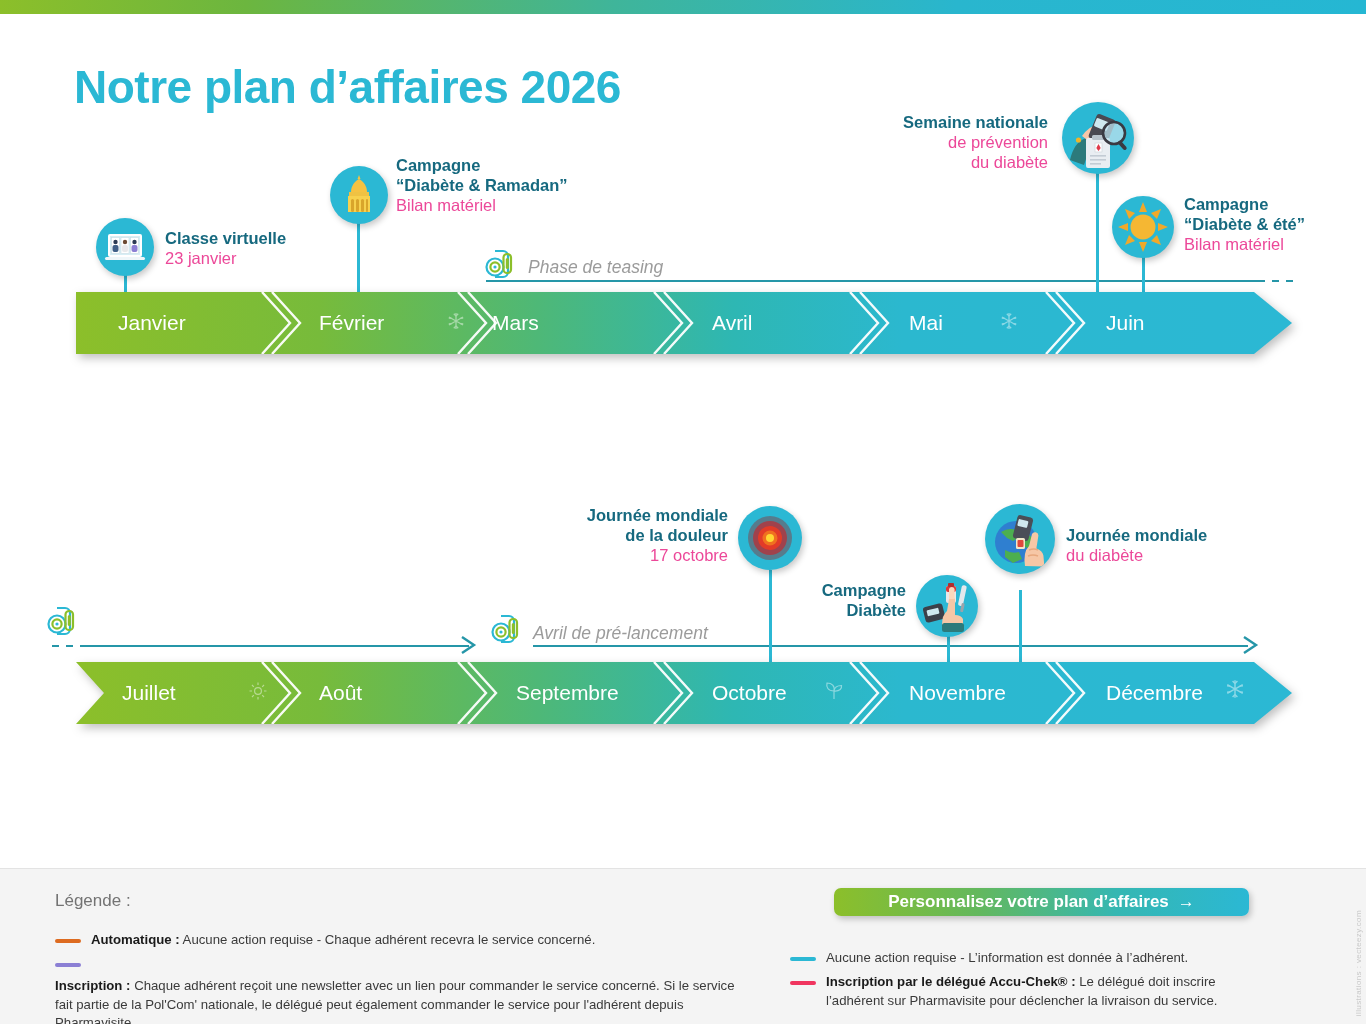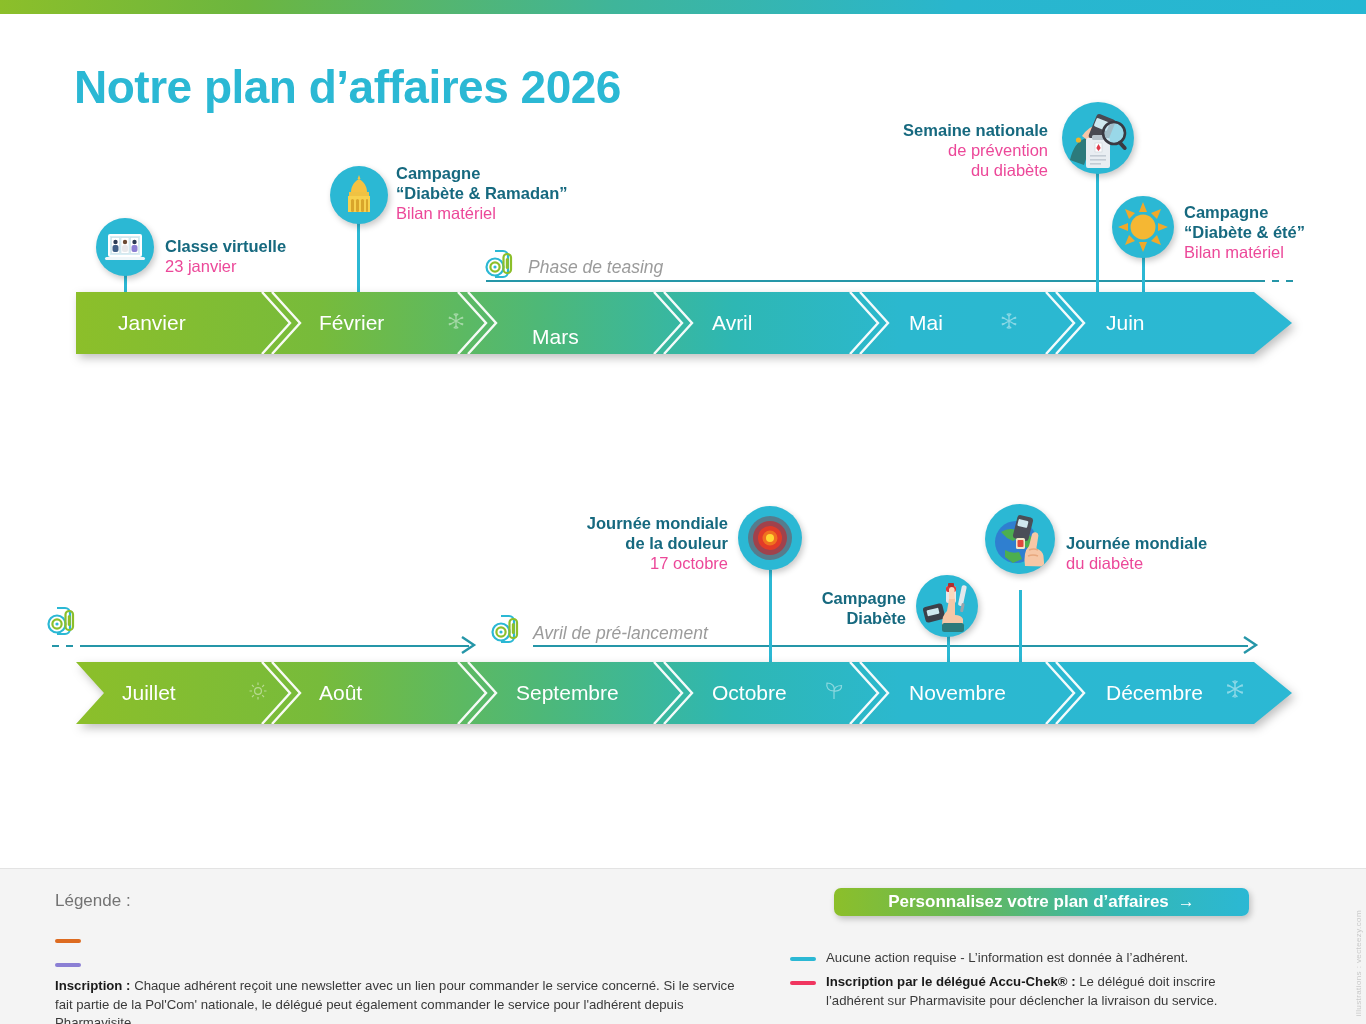--- a/index.html
+++ b/index.html
@@ -17,21 +17,21 @@
   }
 
   
   .title {
     position:absolute; left:74px; top:60px;
     font-size:46px; font-weight:bold; color:#2bb8d4;
     letter-spacing:-0.5px; white-space:nowrap;
   }
 
   
-  .callout { position:absolute; line-height:1.22; color:#1b6b7d; white-space:nowrap;margin-top:8px; }
+  .callout { position:absolute; line-height:1.22; color:#1b6b7d; white-space:nowrap; }
   .callout .l-bold { font-weight:bold; color:#16697f; font-size:16.5px; display:block; }
   .callout .l-reg  { font-weight:normal; color:#ec4899; font-size:16.5px; display:block; }
   .callout.right-align { text-align:right; }
 
   
   .pin { position:absolute; }
   .pin-circle {
     position:absolute; border-radius:50%;
     background:#2bb8d4; box-shadow: 2px 3px 6px rgba(0,0,0,0.22);
     overflow:hidden;
@@ -230,21 +230,21 @@
             <path d="M588 0 L616 31 L588 62"></path>
           <path d="M774 0 L802 31 L774 62"></path>
             <path d="M784 0 L812 31 L784 62"></path>
           <path d="M970 0 L998 31 L970 62"></path>
             <path d="M980 0 L1008 31 L980 62"></path>
         </g>
       </svg>
       <div class="months">
         <div class="month-label" style="left:42px;">Janvier</div>
         <div class="month-label" style="left:243px;">Février</div>
-        <div class="month-label" style="left:456px;margin-top:14px;">Mars</div>
+        <div class="month-label" style="left:416px;">Mars</div>
         <div class="month-label" style="left:636px;">Avril</div>
         <div class="month-label" style="left:833px;">Mai</div>
         <div class="month-label" style="left:1030px;">Juin</div>
 
         <div class="season-ico" style="left:370px;">
           <svg width="20" height="20" viewBox="0 0 20 20" stroke="#ffffff" stroke-width="1.3" fill="none">
             <path d="M10 2 V18 M3 6 L17 14 M17 6 L3 14"></path>
             <path d="M10 5 l-2.2 -2.2 M10 5 l2.2 -2.2 M10 15 l-2.2 2.2 M10 15 l2.2 2.2"></path>
             <path d="M5.6 7.4 L2.8 7 M5.6 12.6 L2.8 13 M14.4 7.4 L17.2 7 M14.4 12.6 L17.2 13"></path>
           </svg>
@@ -414,20 +414,23 @@
         </div>
       </div>
     </div>
   </div>
 
   <div class="footer">
     <div class="legend-title">Légende :</div>
 
     <div class="legend-row" style="left:55px; top:62px; width:700px;">
       <span class="swatch" style="background:#dd6b20;"></span>
+      <span class="legend-text">
+        <b>Automatique :</b><span> Aucune action requise - Chaque adhérent recevra le service concerné.</span>
+      </span>
     </div>
 
     <div class="legend-row" style="left:55px; top:86px; width:700px;flex-direction:column;">
       <span class="swatch" style="background:#8b7fd4;"></span>
       <span class="legend-text">
         <b>Inscription :</b><span> Chaque adhérent reçoit une newsletter avec un lien pour commander le service concerné. Si le service fait partie de la Pol'Com' nationale, le délégué peut également commander le service pour l'adhérent depuis Pharmavisite.</span>
       </span>
     </div>
 
     <div class="legend-row" style="left:790px; top:80px; width:480px;">

